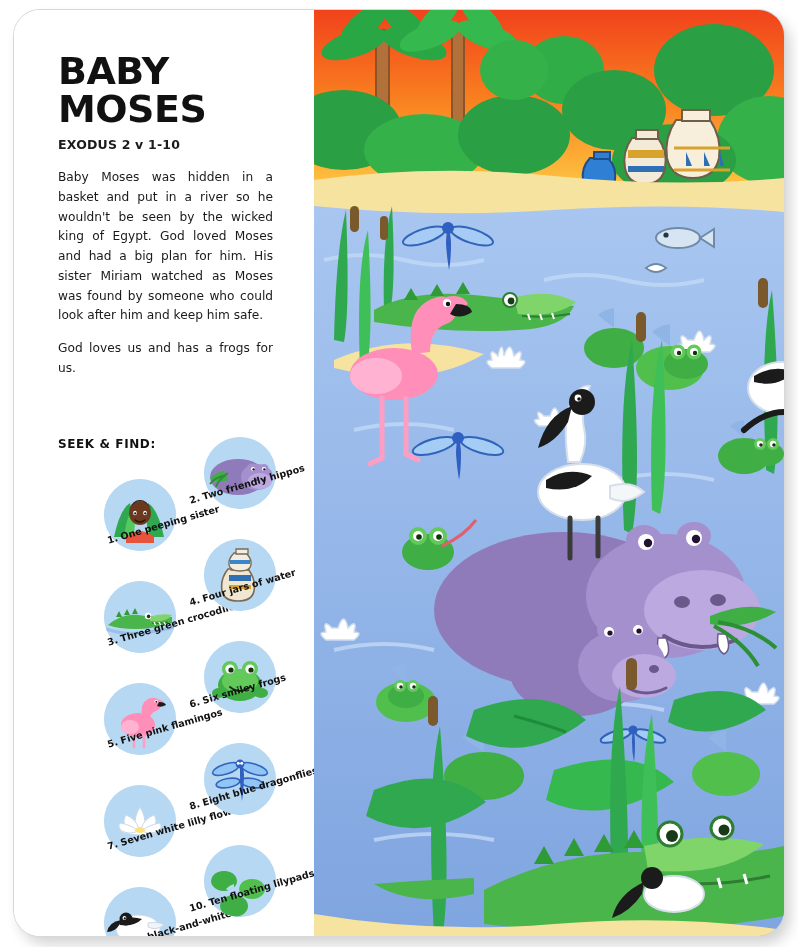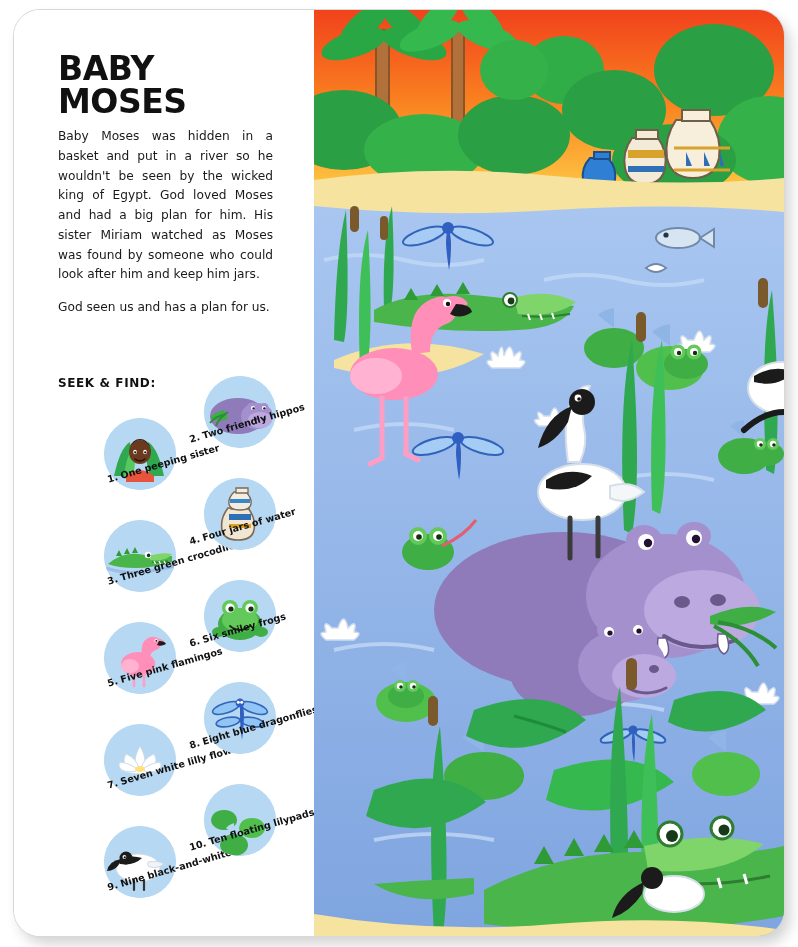--- a/index.html
+++ b/index.html
@@ -42,21 +42,21 @@
     width: 300px;
     height: 926px;
     background: #ffffff;
     box-sizing: border-box;
     padding: 42px 26px 10px 44px;
   }
 
   .title {
     font-family: "DejaVu Sans", sans-serif;
     font-weight: bold;
-    font-size: 33px;
+    font-size: 38px;
     letter-spacing: -0.5px;
     color: #111111;
     margin: 0 0 9px 0;
     line-height: 1;
   }
 
   .verse {
     font-family: "DejaVu Sans", sans-serif;
     font-weight: bold;
     font-size: 12.5px;
@@ -156,22 +156,23 @@
   .illus svg { display:block; }
 </style>
 </head>
 <body>
 
 <div class="page">
   <div class="sheet">
 
     <div class="left-col">
       <h1 class="title">BABY MOSES</h1>
-      <p class="body-text">Baby Moses was hidden in a basket and put in a river so he wouldn't be seen by the wicked king of Egypt. God loved Moses and had a big plan for him. His sister Miriam watched as Moses was found by someone who could look after him and keep him jars.</p>
-      <p class="body-text second">God seen us and has a plan for us.</p>
+      <div class="verse">EXODUS 2 v 1-10</div>
+      <p class="body-text">Baby Moses was hidden in a basket and put in a river so he wouldn't be seen by the wicked king of Egypt. God loved Moses and had a big plan for him. His sister Miriam watched as Moses was found by someone who could look after him and keep him safe.</p>
+      <p class="body-text second">God loves us and has a frogs for us.</p>
 
       <div class="seek-title">SEEK &amp; FIND:</div>
 
       <div class="badges">
 
         <div class="badge b1">
           <div class="disc">
             <svg width="72" height="72" viewBox="0 0 72 72">
               <circle cx="36" cy="36" r="36" fill="#b7d8f2"></circle>
               <path d="M10 58 q6-28 16-34 q4 18 -2 34z" fill="#2fa84f"></path>

